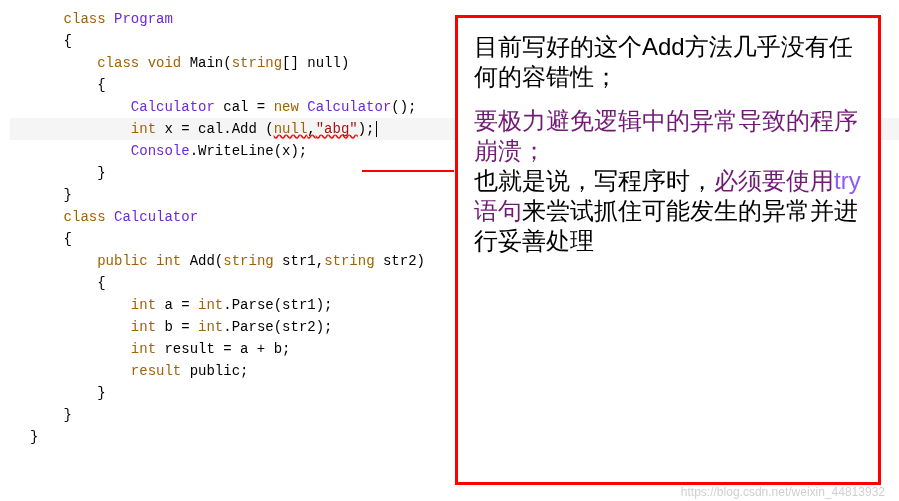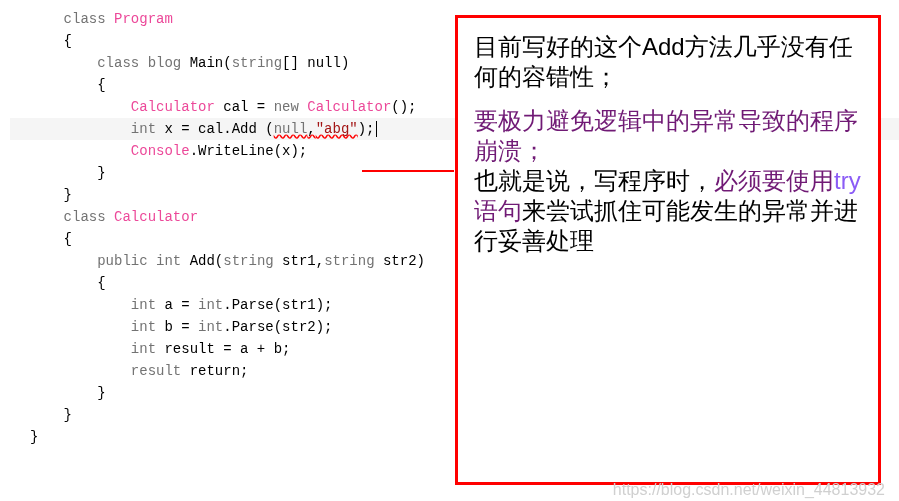--- a/index.html
+++ b/index.html
@@ -20,22 +20,22 @@
     .code-line {
       white-space: pre;
       padding-left: 20px;
     }
     .highlighted-line {
       background: #f5f5f5;
       white-space: pre;
       padding-left: 20px;
       position: relative;
     }
-    .kw { color: #737373; text-align: right; }
-    .type { color: #ec4899; }
+    .kw { color: #a16207; text-align: right; }
+    .type { color: #6d28d9; }
     .str { color: #a31515; }
     .plain { color: #000000; }
     .squiggly {
       text-decoration: underline wavy red;
       text-decoration-skip-ink: none;
     }
     .callout {
       position: absolute;
       right: 18px;
       top: 15px;
@@ -67,46 +67,46 @@
       width: 1px;
       height: 16px;
       background: #000;
       vertical-align: middle;
       margin-left: 1px;
     }
     .watermark {
       position: absolute;
       bottom: 2px;
       right: 14px;
-      font-size: 16px;
+      font-size: 12px;
       color: #d0d0d0;
       font-family: Arial, sans-serif;
     }
   </style>
 </head>
 <body>
 
 <div class="code-area">
   <div class="code-line">    <span class="kw">class</span> <span class="type">Program</span></div>
   <div class="code-line">    <span class="plain">{</span></div>
-  <div class="code-line">        <span class="kw">class</span> <span class="kw">blog</span> <span class="plain">Main</span>(<span class="kw">string</span><span class="plain">[] null)</span></div>
+  <div class="code-line">        <span class="kw">class</span> <span class="kw">void</span> <span class="plain">Main</span>(<span class="kw">string</span><span class="plain">[] null)</span></div>
   <div class="code-line">        <span class="plain">{</span></div>
   <div class="code-line">            <span class="type">Calculator</span><span class="plain"> cal = </span><span class="kw">new</span> <span class="type">Calculator</span><span class="plain">();</span></div>
   <div class="highlighted-line">            <span class="kw">int</span><span class="plain"> x = cal.Add (</span><span class="kw squiggly">null</span><span class="plain squiggly">,</span><span class="str squiggly">"abg"</span><span class="plain">);</span><span class="cursor"></span></div>
   <div class="code-line">            <span class="type">Console</span><span class="plain">.WriteLine(x);</span></div>
   <div class="code-line">        <span class="plain">}</span></div>
   <div class="code-line">    <span class="plain">}</span></div>
   <div class="code-line">    <span class="kw">class</span> <span class="type">Calculator</span></div>
   <div class="code-line">    <span class="plain">{</span></div>
   <div class="code-line">        <span class="kw">public</span> <span class="kw">int</span><span class="plain"> Add(</span><span class="kw">string</span><span class="plain"> str1,</span><span class="kw">string</span><span class="plain"> str2)</span></div>
   <div class="code-line">        <span class="plain">{</span></div>
   <div class="code-line">            <span class="kw">int</span><span class="plain"> a = </span><span class="kw">int</span><span class="plain">.Parse(str1);</span></div>
   <div class="code-line">            <span class="kw">int</span><span class="plain"> b = </span><span class="kw">int</span><span class="plain">.Parse(str2);</span></div>
   <div class="code-line">            <span class="kw">int</span><span class="plain"> result = a + b;</span></div>
-  <div class="code-line">            <span class="kw">result</span><span class="plain"> return;</span></div>
+  <div class="code-line">            <span class="kw">result</span><span class="plain"> public;</span></div>
   <div class="code-line"><span class="plain"></span></div>
   <div class="code-line">        <span class="plain">}</span></div>
   <div class="code-line">    <span class="plain">}</span></div>
   <div class="code-line"><span class="plain">}</span></div>
 </div>
 
 <div class="connector"></div>
 
 <div class="callout">
   <p><span>目前写好的这个Add方法几乎没有任何的容错性；</span></p>

